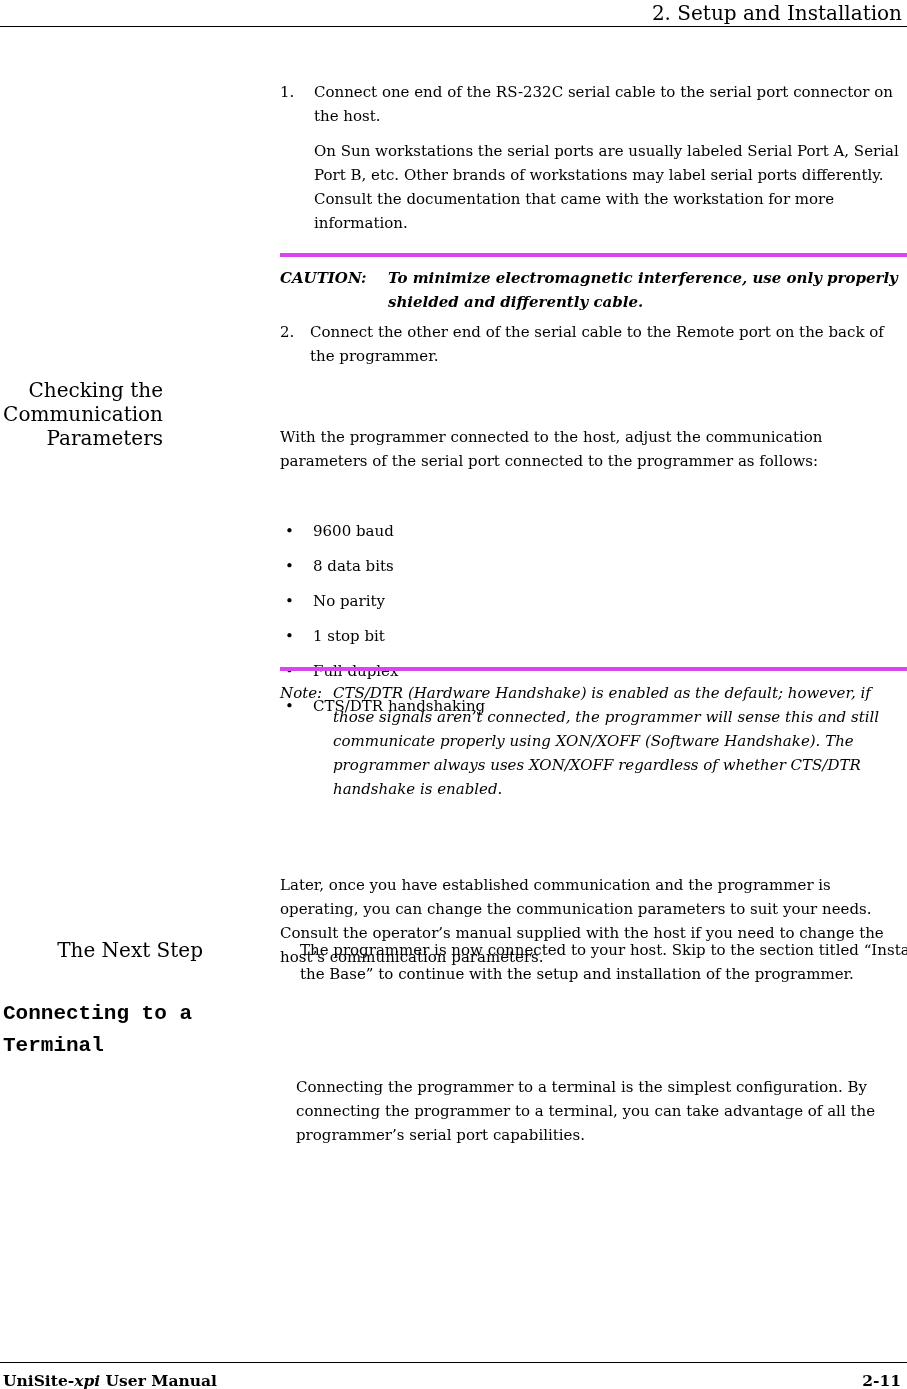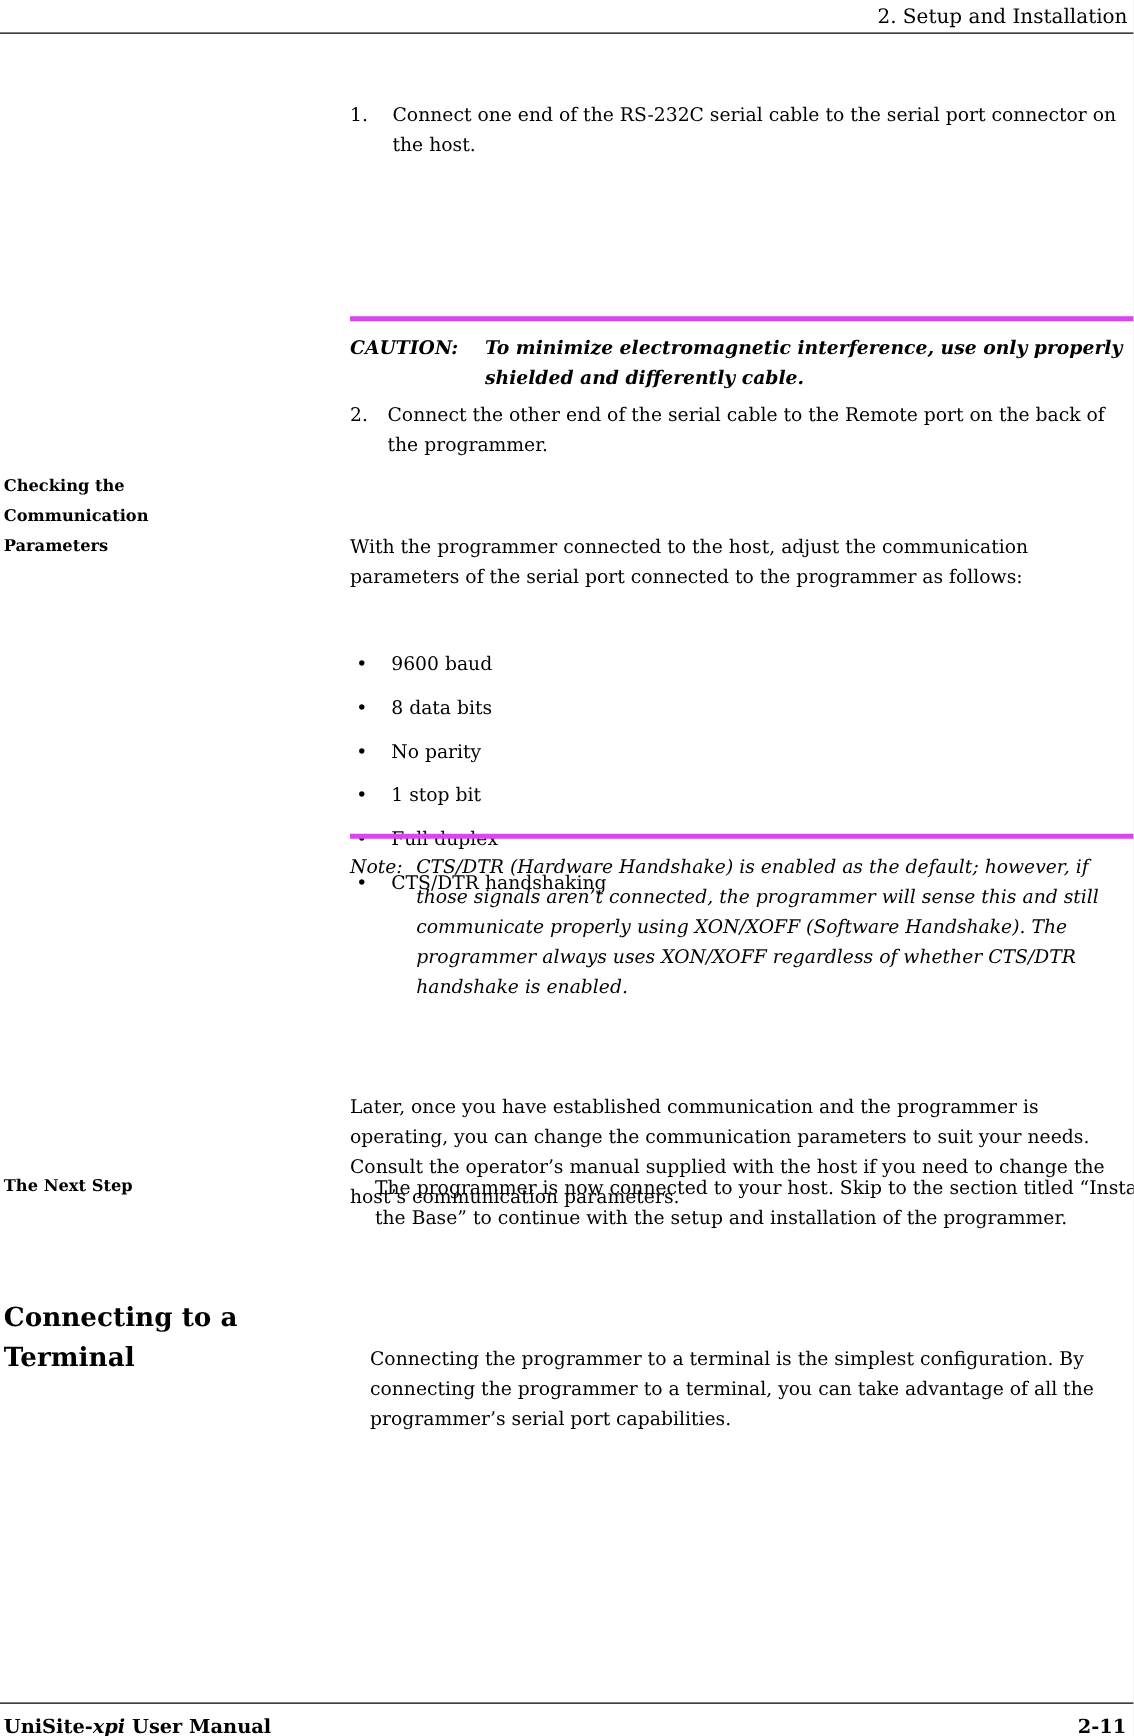--- a/index.html
+++ b/index.html
@@ -20,21 +20,21 @@
 
   
   .header {
     position: absolute;
     top: 0; left: 0; right: 0;
     height: 27px;
     border-bottom: 1px solid #000;
     text-align: right;
     padding-right: 5px;
     padding-top: 1px;
-    font-size: 16px;
+    font-size: 20px;
   }
 
   
   .step { display: flex; }
   .step-num { width: 34px; flex: 0 0 34px; }
   .step-body { flex: 1; }
 
   
   .rule-block {
     border-top: 4px solid #d946ef;
@@ -51,23 +51,24 @@
   .note-inner {
     display: flex;
     padding-top: 10px;
     font-style: italic;
   }
   .note-label { width: 53px; flex: 0 0 53px; }
   .note-text { flex: 1; }
 
   
   .side-heading {
-    font-weight: bold;
-    font-size: 13px;
+    font-weight: normal;
+    font-size: 20px;
     line-height: 24px;
+    text-align: right;
   }
   .side-heading-large {
     font-weight: bold;
     font-size: 21px;
     line-height: 32px;
   }
 
   
   .bullet-list { list-style: none; margin-top: 37px; }
   .bullet-list li {
@@ -104,20 +105,21 @@
 
   <div class="header">
     <span>2. Setup and Installation</span>
   </div>
 
   <div class="abs step" style="left:280px; top:80px; width:627px;">
     <span class="step-num">1.</span>
     <span class="step-body">Connect one end of the RS-232C serial cable to the serial port connector on the host.</span>
   </div>
 
+  <div class="abs" style="left:314px; top:139px; width:593px;">On Sun workstations the serial ports are usually labeled Serial Port A, Serial Port B, etc. Other brands of workstations may label serial ports differently. Consult the documentation that came with the workstation for more information.</div>
 
   <div class="abs rule-block" style="left:280px; top:253px; width:627px;">
     <div class="caution-inner">
       <span class="caution-label">CAUTION:</span>
       <span class="caution-text">To minimize electromagnetic interference, use only properly shielded and differently cable.</span>
     </div>
   </div>
 
   <div class="abs step" style="left:280px; top:320px; width:627px;">
     <span class="step-num" style="flex-basis:30px;width:30px;">2.</span>
@@ -143,21 +145,21 @@
       <span class="note-text">CTS/DTR (Hardware Handshake) is enabled as the default; however, if those signals aren’t connected, the programmer will sense this and still communicate properly using XON/XOFF (Software Handshake). The programmer always uses XON/XOFF regardless of whether CTS/DTR handshake is enabled.</span>
     </div>
   </div>
 
   <div class="abs" style="left:280px; top:833px; width:627px;margin-top:40px;">Later, once you have established communication and the programmer is operating, you can change the communication parameters to suit your needs. Consult the operator’s manual supplied with the host if you need to change the host’s communication parameters.</div>
 
   <div class="abs side-heading" style="left:3px; top:938px; width:200px;">The Next Step</div>
 
   <div class="abs" style="left:280px; top:938px; width:627px;margin-left:20px;">The programmer is now connected to your host. Skip to the section titled “Install the Base” to continue with the setup and installation of the programmer.</div>
 
-  <div class="abs side-heading-large" style="left:3px; top:1038px; width:195px;">Connecting to a Terminal</div>
+  <div class="abs side-heading-large" style="left:3px; top:998px; width:195px;font-family:Liberation Mono, monospace;">Connecting to a Terminal</div>
 
   <div class="abs" style="left:296px; top:1075px; width:627px;">Connecting the programmer to a terminal is the simplest configuration. By connecting the programmer to a terminal, you can take advantage of all the programmer’s serial port capabilities.</div>
 
   <div class="footer">
     <span class="f-left"><span>UniSite-</span><span class="italic">xpi</span><span> User Manual</span></span>
     <span class="f-right">2-11</span>
   </div>
 
 </div>
 

